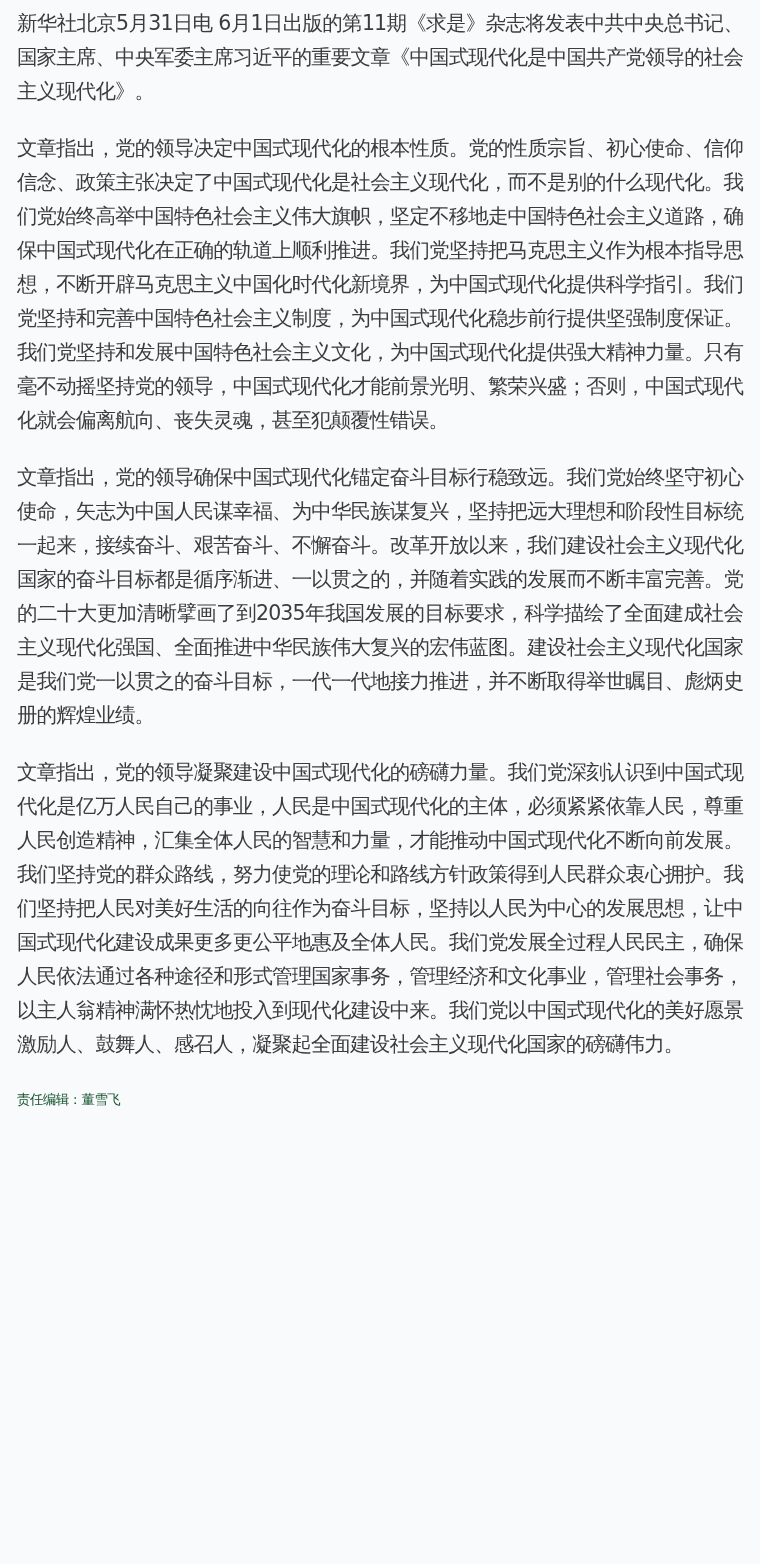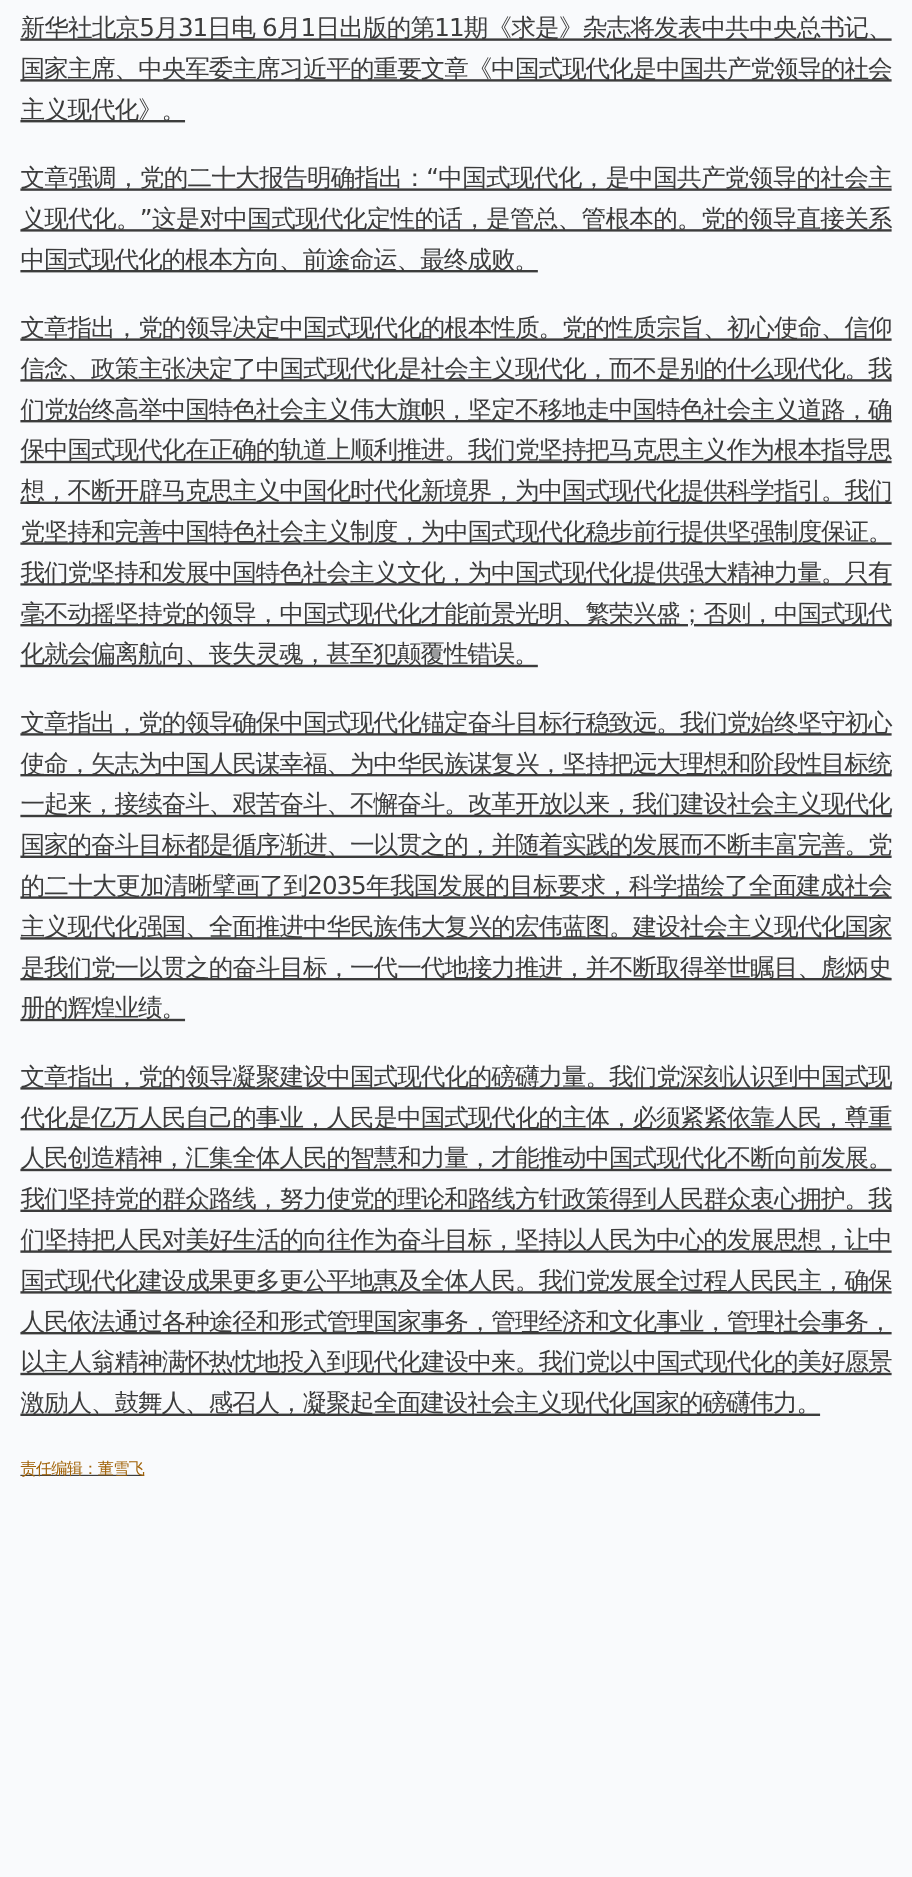--- a/index.html
+++ b/index.html
@@ -11,41 +11,39 @@
       width: 760px;
       height: 1564px;
       overflow: hidden;
       font-family: "DejaVu Sans", "Liberation Sans", sans-serif;
       color: #3c3c3c;
     }
     .article {
       padding: 6px 17px 0 17px;
       box-sizing: border-box;
       width: 760px;
-      text-decoration: underline;
     }
     .para {
       margin: 0 0 23px 0;
       font-size: 20.5px;
       line-height: 34px;
       letter-spacing: -0.9px;
       text-align: justify;
       word-break: break-all;
     }
     .editor {
       margin-top: 28px;
       font-size: 13.5px;
       line-height: 20px;
-      color: #a16207;
+      color: #14532d;
       letter-spacing: -0.6px;
     }
   </style>
 </head>
 <body>
 
 <div class="article">
   <p class="para">新华社北京5月31日电 6月1日出版的第11期《求是》杂志将发表中共中央总书记、国家主席、中央军委主席习近平的重要文章《中国式现代化是中国共产党领导的社会主义现代化》。</p>
-  <p class="para">文章强调，党的二十大报告明确指出：“中国式现代化，是中国共产党领导的社会主义现代化。”这是对中国式现代化定性的话，是管总、管根本的。党的领导直接关系中国式现代化的根本方向、前途命运、最终成败。</p>
   <p class="para">文章指出，党的领导决定中国式现代化的根本性质。党的性质宗旨、初心使命、信仰信念、政策主张决定了中国式现代化是社会主义现代化，而不是别的什么现代化。我们党始终高举中国特色社会主义伟大旗帜，坚定不移地走中国特色社会主义道路，确保中国式现代化在正确的轨道上顺利推进。我们党坚持把马克思主义作为根本指导思想，不断开辟马克思主义中国化时代化新境界，为中国式现代化提供科学指引。我们党坚持和完善中国特色社会主义制度，为中国式现代化稳步前行提供坚强制度保证。我们党坚持和发展中国特色社会主义文化，为中国式现代化提供强大精神力量。只有毫不动摇坚持党的领导，中国式现代化才能前景光明、繁荣兴盛；否则，中国式现代化就会偏离航向、丧失灵魂，甚至犯颠覆性错误。</p>
   <p class="para">文章指出，党的领导确保中国式现代化锚定奋斗目标行稳致远。我们党始终坚守初心使命，矢志为中国人民谋幸福、为中华民族谋复兴，坚持把远大理想和阶段性目标统一起来，接续奋斗、艰苦奋斗、不懈奋斗。改革开放以来，我们建设社会主义现代化国家的奋斗目标都是循序渐进、一以贯之的，并随着实践的发展而不断丰富完善。党的二十大更加清晰擘画了到2035年我国发展的目标要求，科学描绘了全面建成社会主义现代化强国、全面推进中华民族伟大复兴的宏伟蓝图。建设社会主义现代化国家是我们党一以贯之的奋斗目标，一代一代地接力推进，并不断取得举世瞩目、彪炳史册的辉煌业绩。</p>
   <p class="para">文章指出，党的领导凝聚建设中国式现代化的磅礴力量。我们党深刻认识到中国式现代化是亿万人民自己的事业，人民是中国式现代化的主体，必须紧紧依靠人民，尊重人民创造精神，汇集全体人民的智慧和力量，才能推动中国式现代化不断向前发展。我们坚持党的群众路线，努力使党的理论和路线方针政策得到人民群众衷心拥护。我们坚持把人民对美好生活的向往作为奋斗目标，坚持以人民为中心的发展思想，让中国式现代化建设成果更多更公平地惠及全体人民。我们党发展全过程人民民主，确保人民依法通过各种途径和形式管理国家事务，管理经济和文化事业，管理社会事务，以主人翁精神满怀热忱地投入到现代化建设中来。我们党以中国式现代化的美好愿景激励人、鼓舞人、感召人，凝聚起全面建设社会主义现代化国家的磅礴伟力。</p>
   <div class="editor">责任编辑：董雪飞</div>
 </div>
 
 </body></html>

